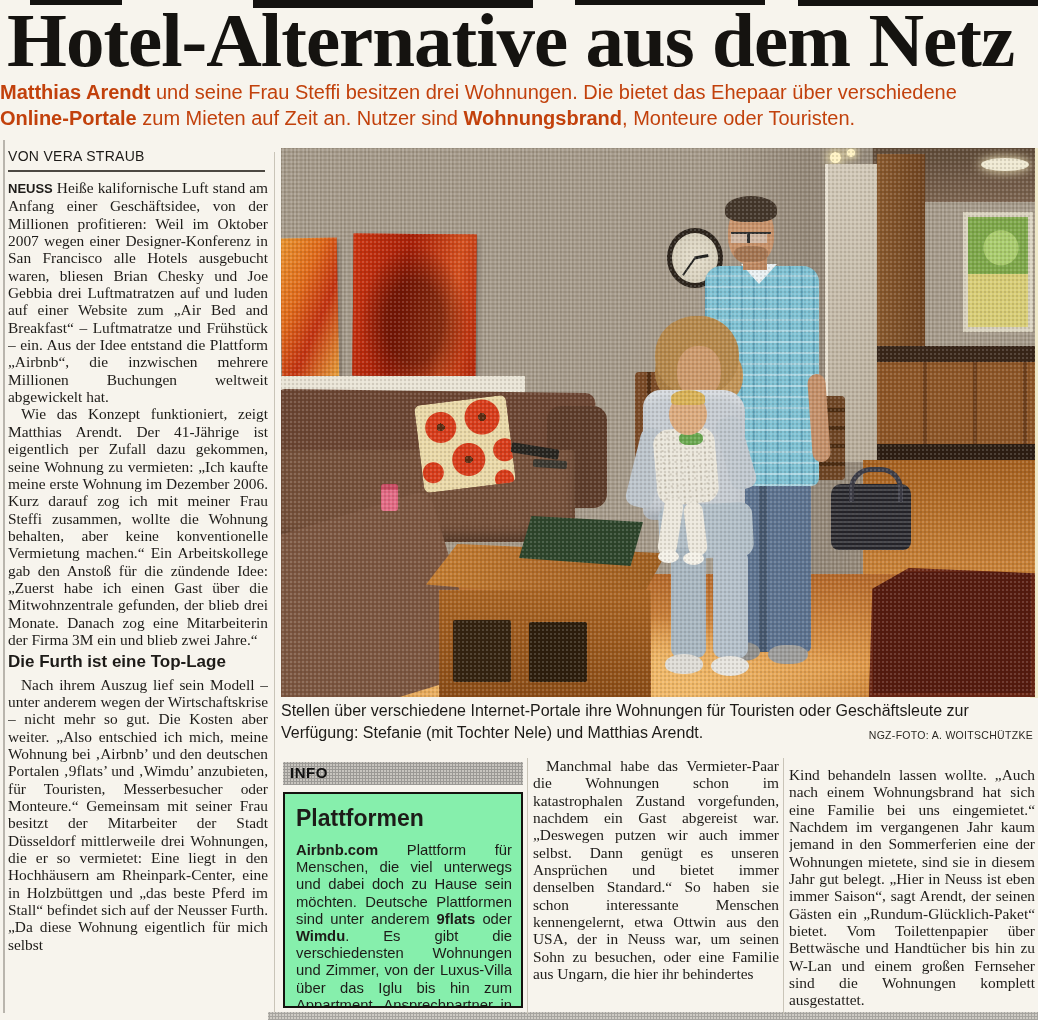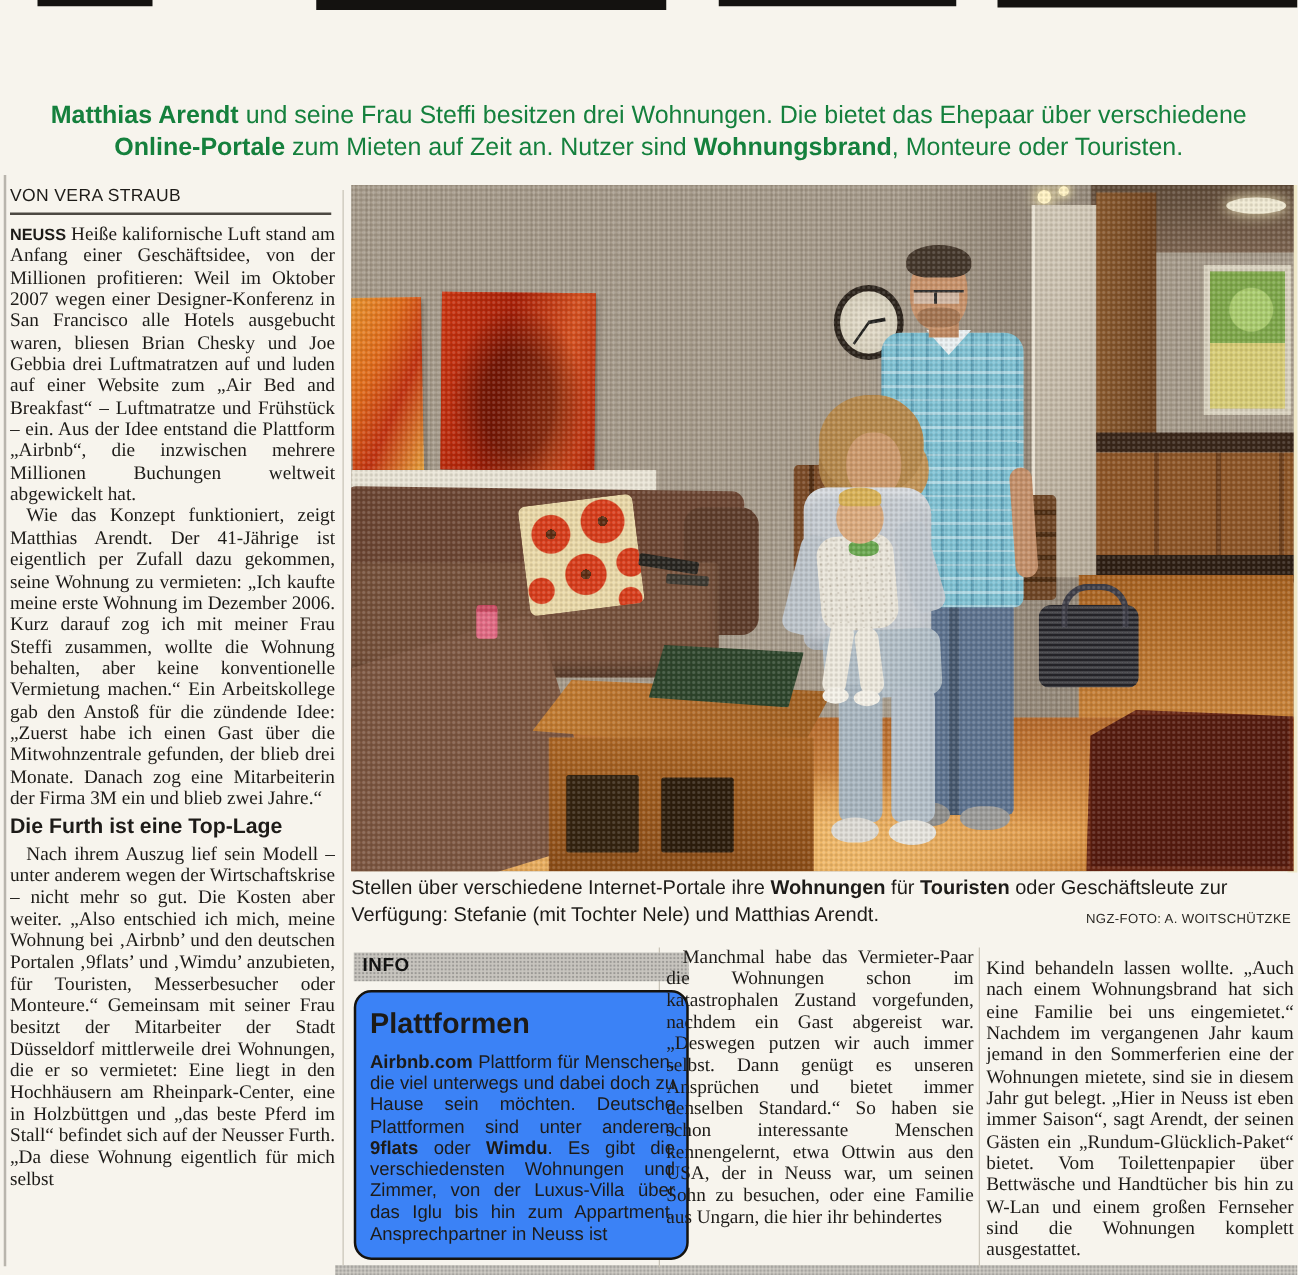--- a/index.html
+++ b/index.html
@@ -23,22 +23,22 @@
   .bottom-band{position:absolute;left:268px;top:1012px;width:770px;height:8px;
     background:#cfccc5;background-image:radial-gradient(rgba(90,90,90,.35) 1px,transparent 1.3px);background-size:3px 3px}
   .rule-v{position:absolute;width:1px;background:#c9c4b8}
   .rv1{left:274px;top:152px;height:860px}
   .rv2{left:527px;top:758px;height:256px}
   .rv3{left:783px;top:758px;height:256px}
 
   
   .headline{position:absolute;left:7px;top:2px;font-family:"Liberation Serif",serif;font-weight:bold;
     font-size:77px;line-height:1;letter-spacing:-1px;white-space:nowrap;color:#151310}
-  .deck{position:absolute;left:0;top:79px;width:1038px;text-align:center;
-    font-family:"Liberation Sans",sans-serif;font-size:20px;line-height:26px;color:#15803d}
+  .deck{position:absolute;left:0;top:79px;width:1038px;text-align:left;
+    font-family:"Liberation Sans",sans-serif;font-size:20px;line-height:26px;color:#c2410c}
   .deck b{font-weight:bold}
   .byline{position:absolute;left:8px;top:148px;width:257px;font-family:"Liberation Sans",sans-serif;
     font-weight:normal;font-size:14px;letter-spacing:.3px;border-bottom:2px solid #4c4842;padding-bottom:6px}
 
   
   .col{position:absolute;font-size:15.4px;line-height:17.35px;text-align:justify;overflow:hidden;
     font-family:"Liberation Serif",serif}
   .col p{margin:0}
   .col .ind{text-indent:13px}
   .col1{left:8px;top:179px;width:260px;height:834px}
@@ -167,29 +167,29 @@
   .ph-b-head{left:388px;top:246px;width:38px;height:41px;background:#dcab7e;border-radius:50%}
   .ph-b-hair{left:390px;top:242px;width:34px;height:15px;background:#d9b256;border-radius:50% 50% 20% 20%}
   .ph-b-legL{left:380px;top:350px;width:19px;height:58px;background:#ece8dd;border-radius:9px;transform:rotate(9deg)}
   .ph-b-legR{left:405px;top:354px;width:19px;height:54px;background:#ece8dd;border-radius:9px;transform:rotate(-7deg)}
   .ph-b-footL{left:377px;top:402px;width:21px;height:13px;background:#f4f1e8;border-radius:50%}
   .ph-b-footR{left:402px;top:404px;width:21px;height:13px;background:#f4f1e8;border-radius:50%}
 
   
   .caption{position:absolute;left:281px;top:700px;width:754px;font-family:"Liberation Sans",sans-serif;
     font-size:16px;line-height:22px;text-align:left}
-  .caption b{font-weight:bold}
+  .caption b{font-weight:normal}
   .credit{position:absolute;right:2px;top:24px;font-size:10.5px;letter-spacing:.3px;color:#2a2823}
 
   
-  .infobox{position:absolute;left:283px;top:762px;width:268px;font-family:"Liberation Sans",sans-serif}
+  .infobox{position:absolute;left:283px;top:762px;width:240px;font-family:"Liberation Sans",sans-serif}
   .info-bar{height:23px;background-color:var(--info_bar);
     background-image:radial-gradient(rgba(80,80,80,.38) 1px,transparent 1.2px);background-size:3px 3px;
     font-weight:bold;font-size:15px;letter-spacing:.5px;padding:2px 0 0 7px;color:#111}
-  .info-inner{margin-top:7px;border:2px solid #15130f;border-radius:14px;background:#3b82f6;
+  .info-inner{margin-top:7px;border:2px solid #15130f;border-radius:0;background:#86efac;
     height:216px;padding:9px 9px 8px 11px;overflow:hidden}
   .info-title{font-weight:bold;font-size:23px;margin:2px 0 10px}
   .info-text{font-size:14.8px;line-height:17.2px;text-align:justify}
   .info-text b{font-weight:bold}
 </style>
 </head>
 <body>
 
 <div class="page">
 
@@ -197,20 +197,21 @@
   <div class="scan-top st2"></div>
   <div class="scan-top st3"></div>
   <div class="scan-top st4"></div>
   <div class="scan-left"></div>
   <div class="scan-right"></div>
   <div class="bottom-band"></div>
   <div class="rule-v rv1"></div>
   <div class="rule-v rv2"></div>
   <div class="rule-v rv3"></div>
 
+  <h1 class="headline">Hotel-Alternative aus dem Netz</h1>
 
   <div class="deck">
     <div><b>Matthias Arendt</b><span> und seine Frau Steffi besitzen drei Wohnungen. Die bietet das Ehepaar über verschiedene</span></div>
     <div><b>Online-Portale</b><span> zum Mieten auf Zeit an. Nutzer sind </span><b>Wohnungsbrand</b><span>, Monteure oder Touristen.</span></div>
   </div>
 
   <div class="byline">VON VERA STRAUB</div>
 
   <div class="col col1">
     <p><span class="lead">NEUSS</span><span> Heiße kalifornische Luft stand am Anfang einer Geschäftsidee, von der Millionen profitieren: Weil im Oktober 2007 wegen einer Designer-Konferenz in San Francisco alle Hotels ausgebucht waren, bliesen Brian Chesky und Joe Gebbia drei Luftmatratzen auf und luden auf einer Website zum „Air Bed and Breakfast“ – Luftmatratze und Frühstück – ein. Aus der Idee entstand die Plattform „Airbnb“, die inzwischen mehrere Millionen Buchungen weltweit abgewickelt hat.</span></p>

